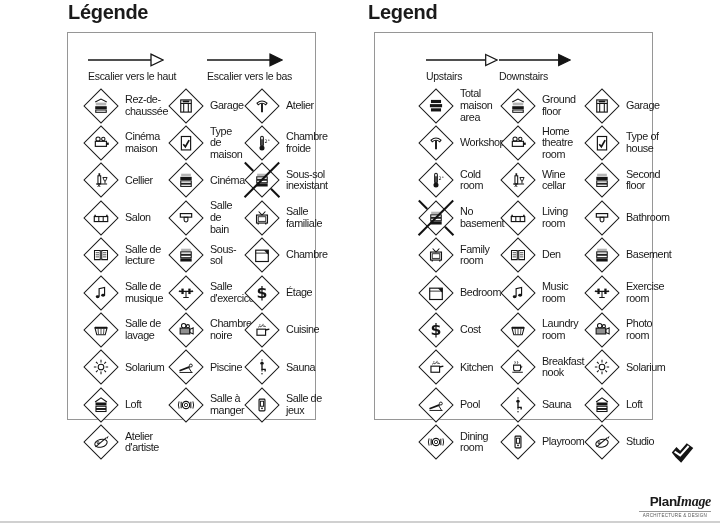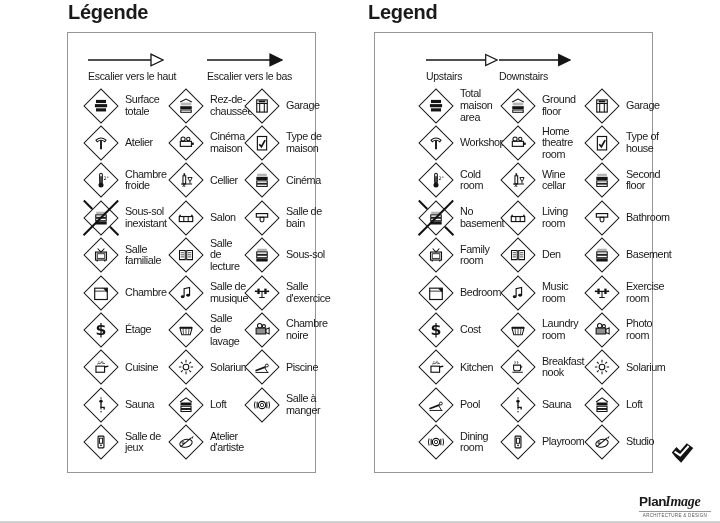--- a/index.html
+++ b/index.html
@@ -5,21 +5,21 @@
   html,body { margin:0; padding:0; }
   body {
     width:720px; height:523px; position:relative; overflow:hidden;
     background:#ffffff; color:#1a1a1a;
     font-family:"Liberation Sans", sans-serif;
   }
   .panel-title { position:absolute; top:1px; font-size:20px; font-weight:700; letter-spacing:-0.3px; }
   #title-fr { left:68px; }
   #title-en { left:368px; }
 
-  .panel { position:absolute; top:32px; height:441px; border:1.5px solid #969696; background:#fff; box-sizing:border-box; }
+  .panel { position:absolute; top:32px; height:388px; border:1.5px solid #969696; background:#fff; box-sizing:border-box; }
   #panel-fr { left:67px;  width:249px; }
   #panel-en { left:374px; width:279px;padding-left:36px; }
 
   .arrows-row { display:flex; align-items:flex-start; }
   #panel-fr .arrows-row { margin:20px 0 0 20px; }
   #panel-en .arrows-row { margin:20px 0 0 15px; }
   .arrow-group { display:flex; flex-direction:column; }
   #panel-fr .arrow-group:first-child { width:119px; }
   #panel-en .arrow-group:first-child { width:73px; }
   .arrow-svg { display:block; }
@@ -38,21 +38,21 @@
   .glyph { position:absolute; left:50%; top:50%; width:21px; height:21px; transform:translate(-50%,-50%); }
   .crossed::before,.crossed::after {
     content:""; position:absolute; left:50%; top:50%; width:49px; height:2.4px; background:#111;
   }
   .crossed::before { transform:translate(-50%,-50%) rotate(45deg); }
   .crossed::after  { transform:translate(-50%,-50%) rotate(-45deg); }
   .item-label { font-size:10.8px; line-height:1.08; letter-spacing:-0.4px; white-space:pre-line; }
 
   #logo { position:absolute; right:9px; bottom:5px; width:72px; }
   .logo-mark { text-align:center; margin-bottom:-3px; padding-left:16px; }
-  .brand { font-size:13.5px; font-weight:800; letter-spacing:-0.3px; white-space:nowrap; text-align:left;margin-top:28px; }
+  .brand { font-size:13.5px; font-weight:800; letter-spacing:-0.3px; white-space:nowrap; text-align:right;margin-top:28px; }
   .brand .it { font-style:italic; font-family:"Liberation Serif", serif; font-weight:700; font-size:14px; margin-left:-1px; }
   .tagline { font-size:4.5px; color:#555; letter-spacing:0.3px; text-align:center;
              border-top:0.5px solid #999; margin-top:1px; padding-top:1px; white-space:nowrap; overflow:hidden; }
 
   #bottom-line { position:absolute; left:0; bottom:0; width:100%; height:2px; background:#d0d0d0; }
 </style>
 </head>
 <body>
 
 <svg width="0" height="0" style="position:absolute" aria-hidden="true">
@@ -259,30 +259,20 @@
     </div>
     <div class="arrow-group">
       <svg class="arrow-svg" width="76" height="14" viewBox="0 0 76 14">
         <line x1="0" y1="7" x2="63" y2="7" stroke="#141414" stroke-width="1.5"></line>
         <polygon points="63,1.2 75,7 63,12.8" fill="#141414" stroke="#141414" stroke-width="1.3"></polygon>
       </svg>
       <span class="arrow-label">Escalier vers le bas</span>
     </div>
   </div>
   <div class="items">
-  <div class="item">
-    <span class="diamond-box">
-      <span class="diamond"></span>
-      <svg class="glyph" viewBox="0 0 20 20">
-            <use href="#sym-total-living-area"></use>
-          </svg>
-    </span>
-    <span class="item-label">Surface
-totale</span>
-  </div>
 
   <div class="item">
     <span class="diamond-box">
       <span class="diamond"></span>
       <svg class="glyph" viewBox="0 0 20 20">
             <use href="#sym-ground-floor"></use>
           </svg>
     </span>
     <span class="item-label">Rez-de-
 chaussée</span>

